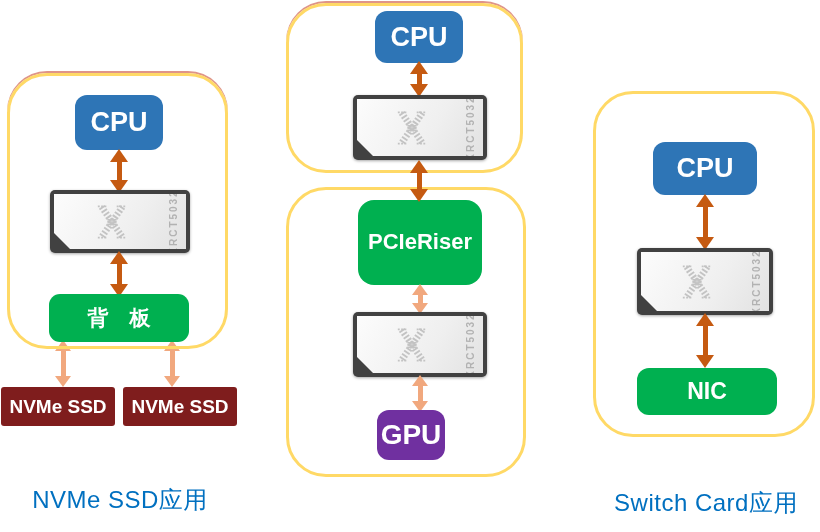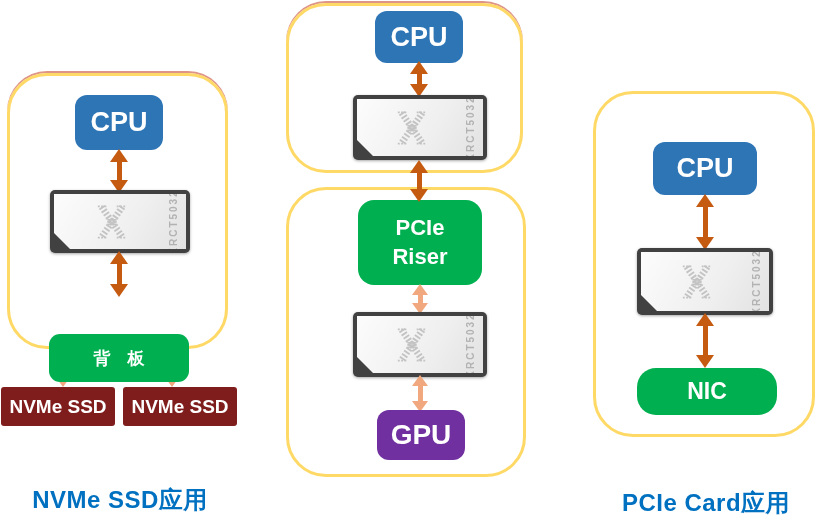--- a/index.html
+++ b/index.html
@@ -16,23 +16,23 @@
   .group.red-top { box-shadow:0 -2px 0 rgba(197,60,38,0.55); }
 
   
   .node {
     position:absolute; box-sizing:border-box;
     display:flex; align-items:center; justify-content:center;
     color:#ffffff; font-weight:bold; text-align:left; z-index:4;
   }
   .cpu   { background:#2E75B6; border-radius:12px; font-size:27px; }
   .greenbox { background:#00B050; border-radius:11px; }
-  .backplane { font-size:17px;margin-top:40px; }
-  .pcie  { border-radius:16px; font-size:22px; line-height:1.3; flex-direction:column; }
-  .nic   { font-size:23px; border-radius:19px; }
+  .backplane { font-size:21px; }
+  .pcie  { border-radius:16px; font-size:22px; line-height:1.3; }
+  .nic   { font-size:23px; border-radius:12px; }
   .gpu   { background:#7030A0; border-radius:12px; font-size:28px; }
   .ssd   { background:#7f1d1d; border-radius:3px; font-size:19px; }
 
   
   .varrow {
     position:absolute; width:18px;
     display:flex; flex-direction:column; align-items:center;
     z-index:4;
   }
   .varrow.dark  { --ac:#C55A11; }
@@ -62,21 +62,21 @@
   .chip-pn {
     position:absolute; right:7px; top:50%;
     transform:translateY(-50%) rotate(180deg);
     writing-mode:vertical-rl;
     font-size:10px; font-weight:bold; letter-spacing:2px; color:#b2b2b2;
   }
 
   
   .caption {
     position:absolute; text-align:center; color:#0070C0;
-    font-weight:bold; font-size:24px; z-index:4; letter-spacing:0.5px;
+    font-weight:normal; font-size:24px; z-index:4; letter-spacing:0.5px;
   }
 </style>
 </head>
 <body>
 
 <div class="canvas">
 
   <div class="group red-top" style="left:7px; top:73px; width:221px; height:276px;"></div>
 
   <div class="node cpu" style="left:75px; top:95px; width:88px; height:55px;">CPU</div>
@@ -181,21 +181,21 @@
       <div class="chip-pn">XRCT5032</div>
     </div>
   </div>
 
   <div class="varrow light" style="left:411px; top:375px; height:37px;">
     <span class="hu"></span>
     <span class="sh"></span>
     <span class="hd"></span>
   </div>
 
-  <div class="node gpu" style="left:377px; top:410px; width:88px; height:50px;">GPU</div>
+  <div class="node gpu" style="left:377px; top:410px; width:68px; height:50px;">GPU</div>
 
 
   <div class="group" style="left:593px; top:91px; width:222px; height:346px;"></div>
 
   <div class="node cpu" style="left:653px; top:142px; width:104px; height:53px;">CPU</div>
 
   <div class="varrow dark" style="left:696px; top:194px; height:56px;">
     <span class="hu"></span>
     <span class="sh"></span>
     <span class="hd"></span>
@@ -216,15 +216,15 @@
   </div>
 
   <div class="varrow dark" style="left:696px; top:313px; height:55px;">
     <span class="hu"></span>
     <span class="sh"></span>
     <span class="hd"></span>
   </div>
 
   <div class="node greenbox nic" style="left:637px; top:368px; width:140px; height:47px;">NIC</div>
 
-  <div class="caption" style="left:596px; top:487px; width:220px;">PCIe Card应用</div>
+  <div class="caption" style="left:596px; top:487px; width:220px;">Switch Card应用</div>
 
 </div>
 
 </body></html>

